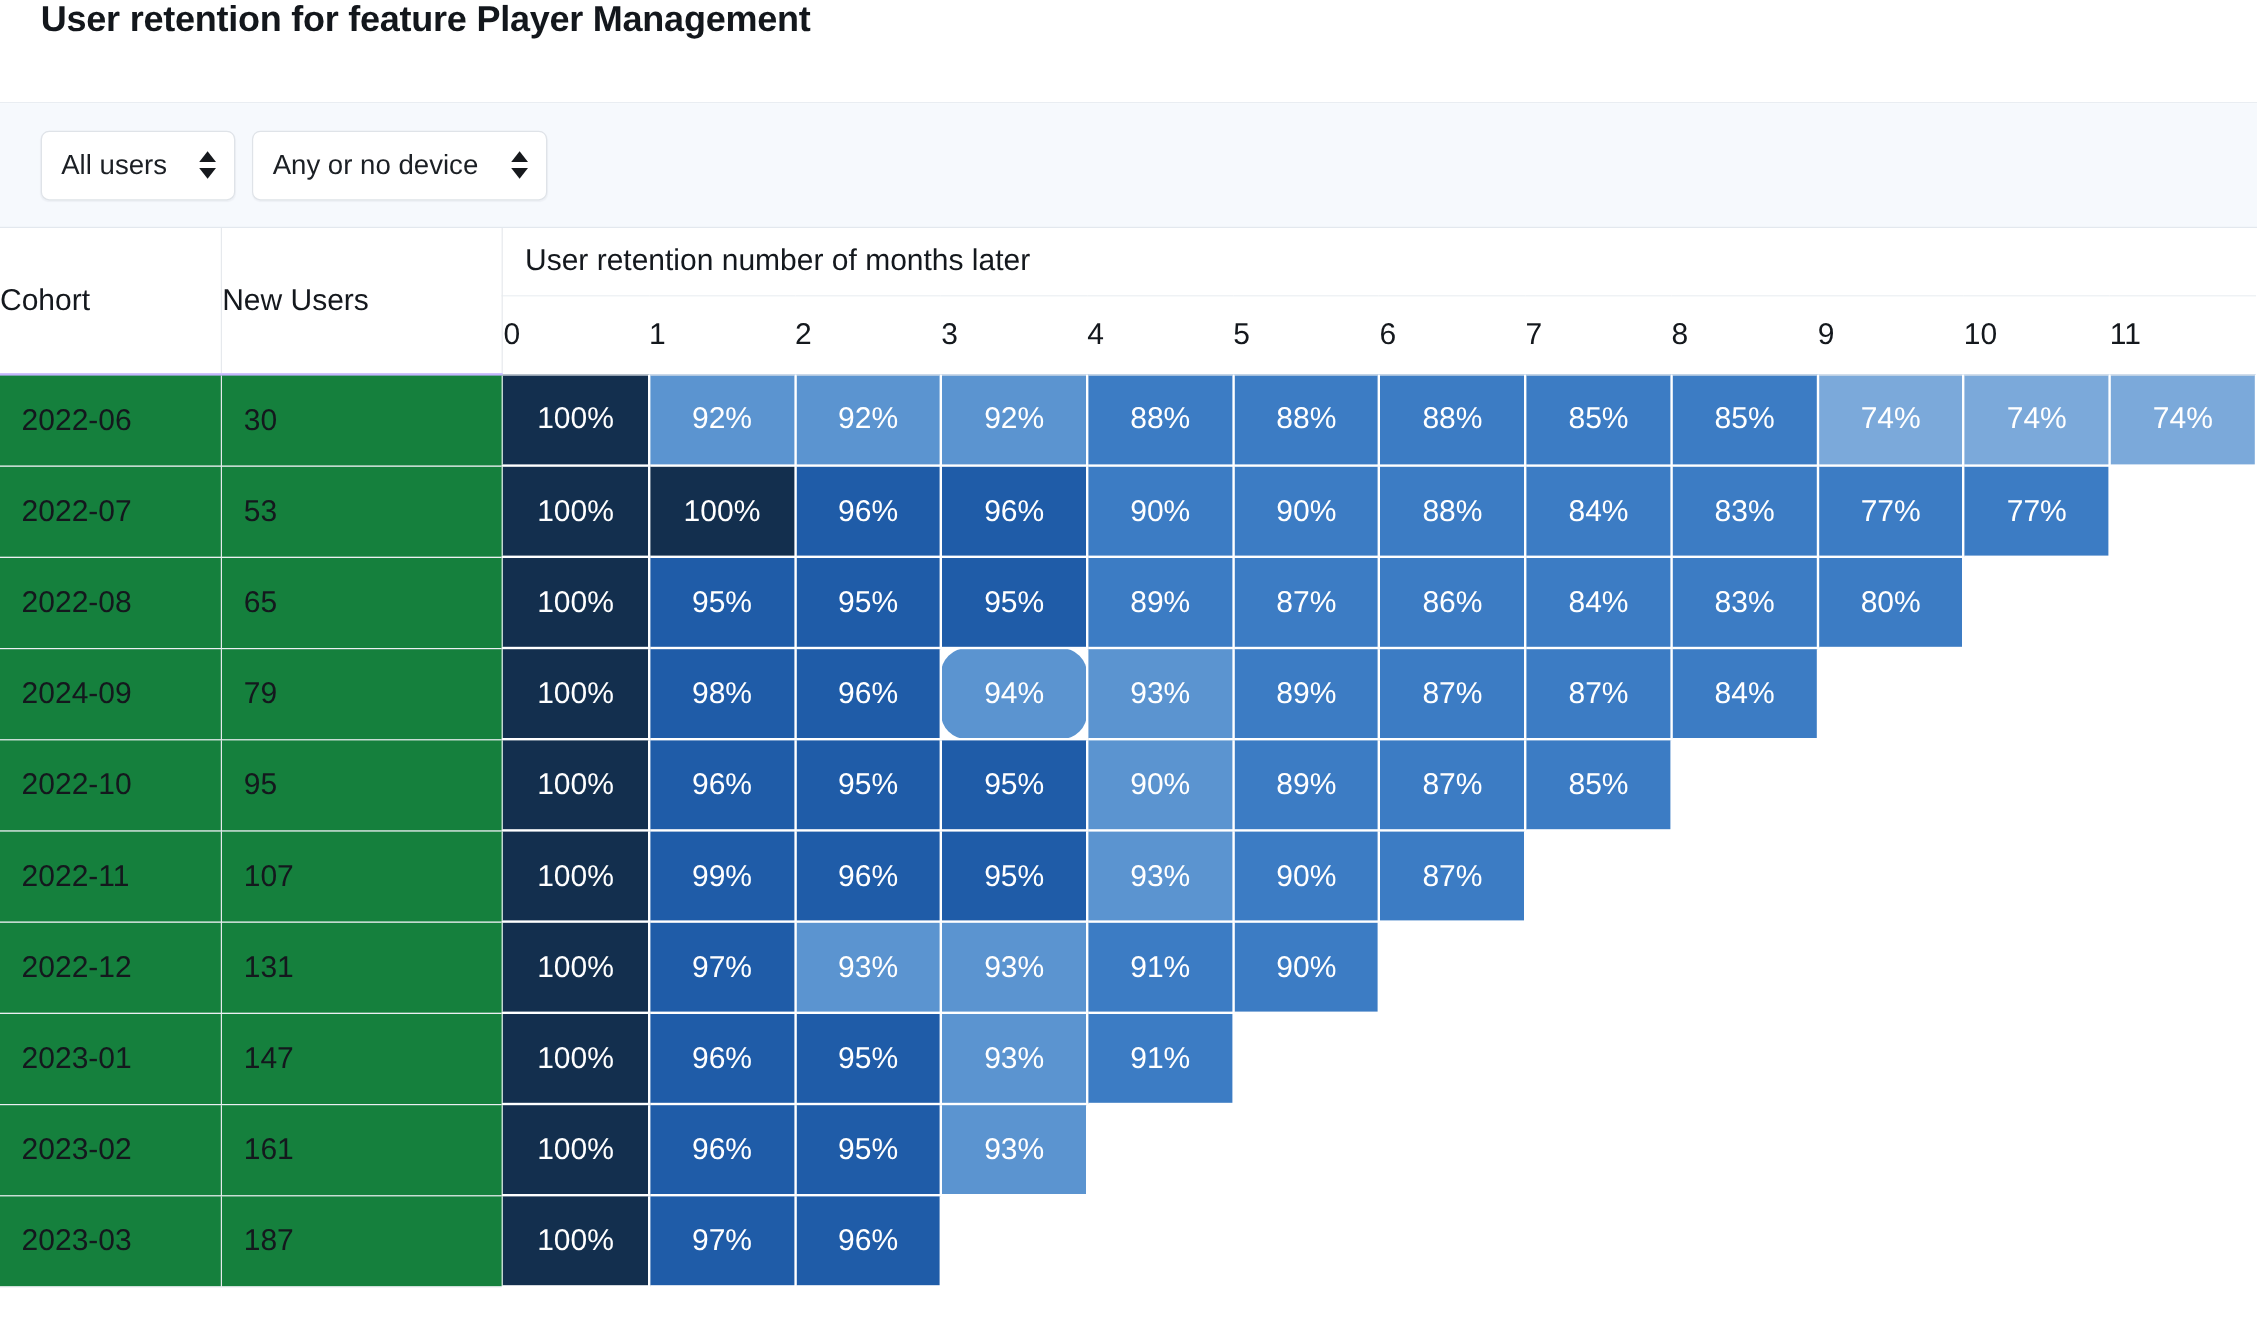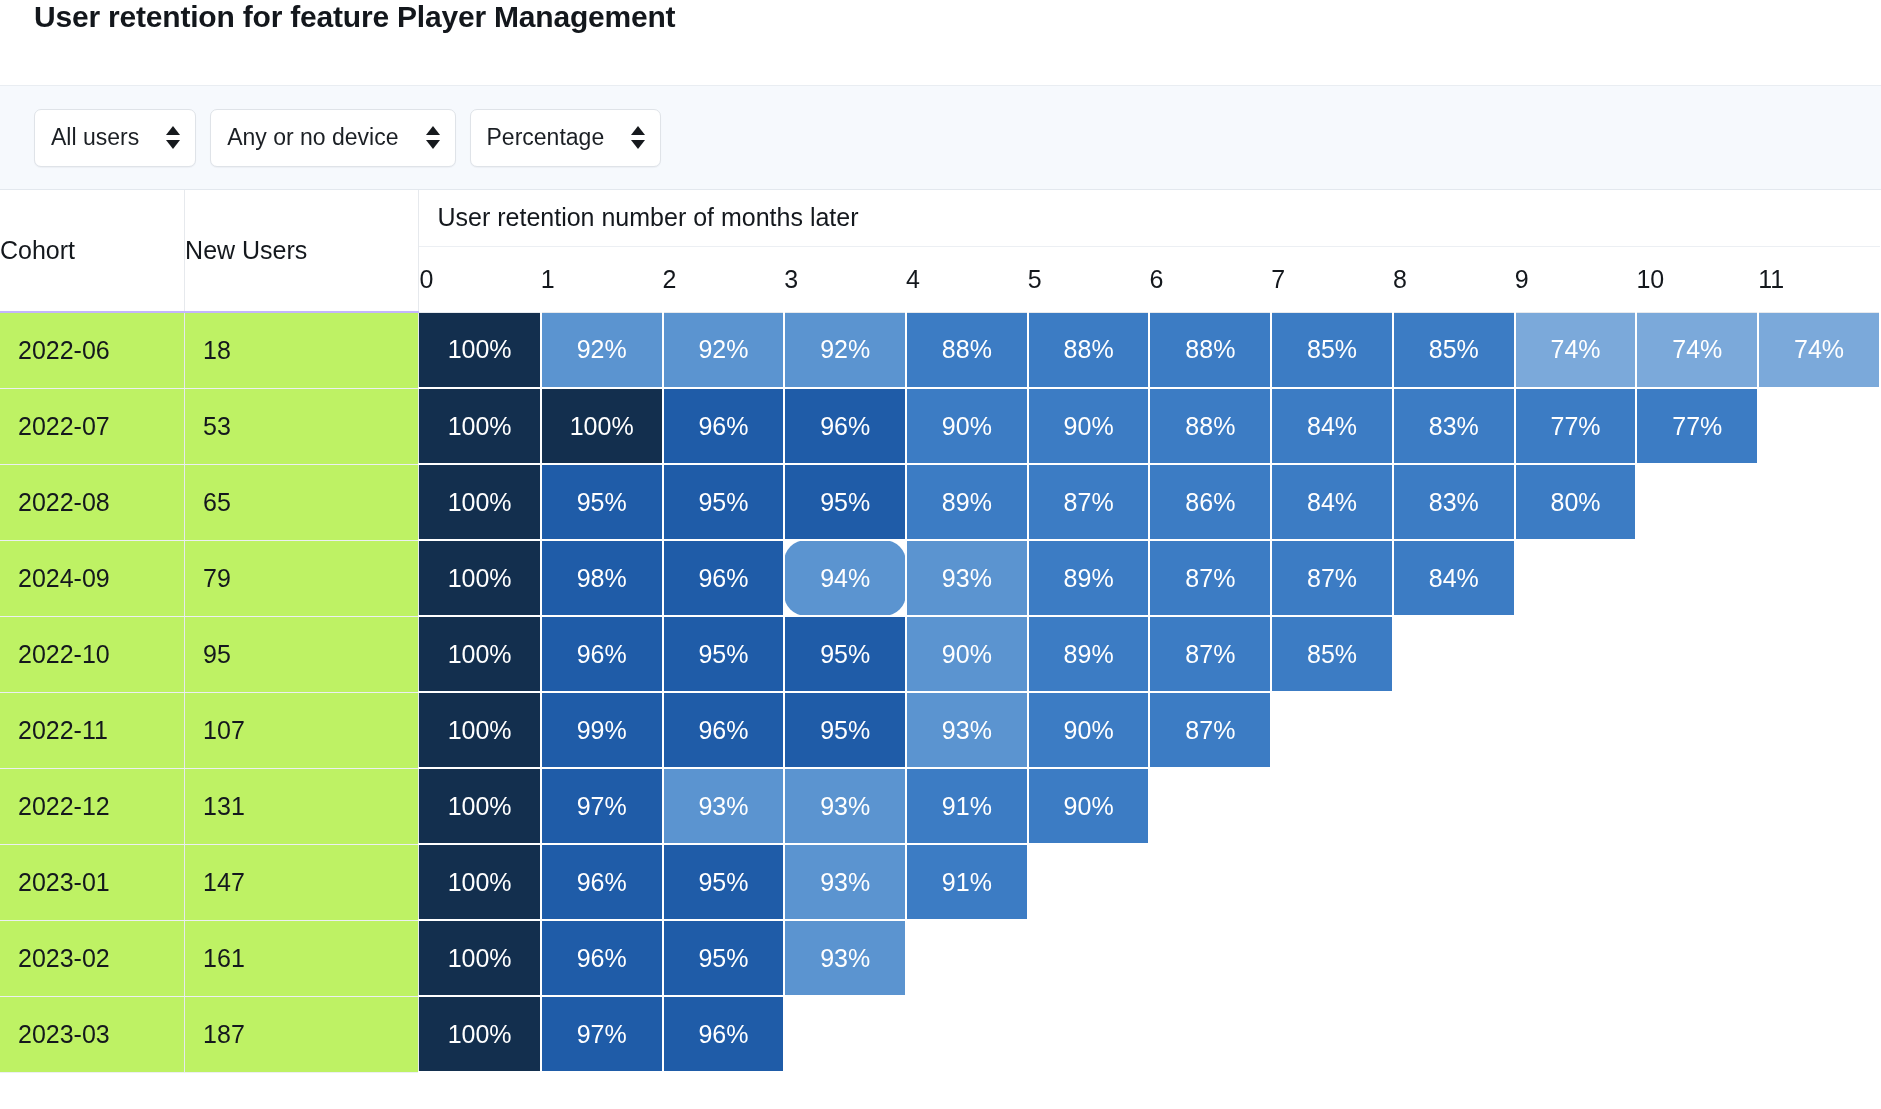--- a/index.html
+++ b/index.html
@@ -92,21 +92,21 @@
     font-size: 25px;
     vertical-align: middle;
   }
 
   
   td.cell-cohort, td.cell-new {
     height: 76px;
     padding-left: 18px;
     border-right: 1px solid #e6e9ed;
     border-bottom: 1px solid #eceff3;
-    background: #bef264;
+    background: #15803d;
     font-size: 25px;
   }
   td.cell-data {
     height: 76px;
     text-align: center;
     color: #ffffff;
     font-size: 25px;
     border-right: 2px solid #ffffff;
     border-bottom: 2px solid #ffffff;
     background: transparent;
@@ -126,27 +126,20 @@
   <div class="filter-bar">
     <div class="select">
       <span class="sel-label">All users</span>
       <span class="stepper">
         <span class="tri up"></span>
           <span class="tri down"></span>
       </span>
     </div>
     <div class="select">
       <span class="sel-label">Any or no device</span>
-      <span class="stepper">
-        <span class="tri up"></span>
-          <span class="tri down"></span>
-      </span>
-    </div>
-    <div class="select">
-      <span class="sel-label">Percentage</span>
       <span class="stepper">
         <span class="tri up"></span>
           <span class="tri down"></span>
       </span>
     </div>
   </div>
 
   <div class="table-wrap">
     <table class="retention">
       <colgroup id="colgroup-host">
@@ -182,21 +175,21 @@
             <th class="hdr-num">7</th>
             <th class="hdr-num">8</th>
             <th class="hdr-num">9</th>
             <th class="hdr-num">10</th>
             <th class="hdr-num">11</th>
           </tr>
       </thead>
       <tbody id="table-body">
           <tr class="data-row">
             <td class="cell-cohort">2022-06</td>
-            <td class="cell-new">18</td>
+            <td class="cell-new">30</td>
             <td class="cell-data" style="background: rgb(19, 47, 78);">100%</td>
             <td class="cell-data" style="background: rgb(91, 148, 208);">92%</td>
             <td class="cell-data" style="background: rgb(91, 148, 208);">92%</td>
             <td class="cell-data" style="background: rgb(91, 148, 208);">92%</td>
             <td class="cell-data" style="background: rgb(60, 124, 196);">88%</td>
             <td class="cell-data" style="background: rgb(60, 124, 196);">88%</td>
             <td class="cell-data" style="background: rgb(60, 124, 196);">88%</td>
             <td class="cell-data" style="background: rgb(60, 124, 196);">85%</td>
             <td class="cell-data" style="background: rgb(60, 124, 196);">85%</td>
             <td class="cell-data" style="background: rgb(123, 169, 218);">74%</td>

